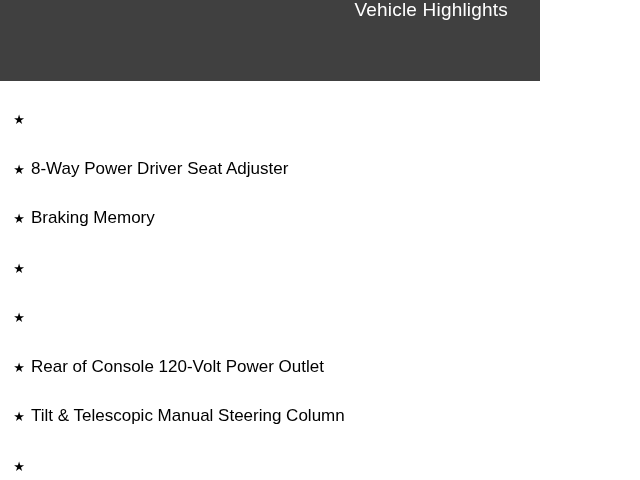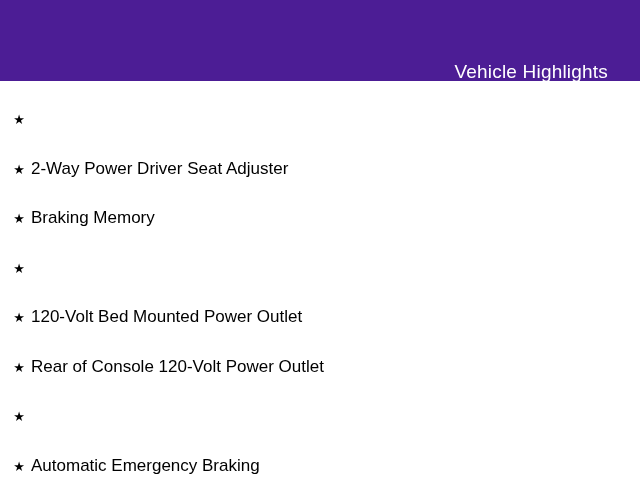--- a/index.html
+++ b/index.html
@@ -15,25 +15,25 @@
   #page {
     position: relative;
     width: 640px;
     height: 480px;
     background: #ffffff;
   }
   .header-bar {
     position: absolute;
     top: 0;
     left: 0;
-    width: 640px;
+    width: 540px;
     height: 81px;
-    background: #4c1d95;
+    background: #404040;
     display: flex;
-    align-items: flex-end;
+    align-items: flex-start;
     justify-content: flex-end;
   }
   .header-title {
     color: #ffffff;
     font-size: 19px;
     font-weight: normal;
     letter-spacing: 0.2px;
     padding-right: 32px;
     line-height: 1;
     white-space: nowrap;
@@ -85,47 +85,46 @@
 
   <div class="content">
     <ul class="feature-list">
 
       <li class="feature-item">
         <span class="bullet-icon">★</span>
       </li>
 
       <li class="feature-item">
         <span class="bullet-icon">★</span>
-        <span class="feature-label">2-Way Power Driver Seat Adjuster</span>
+        <span class="feature-label">8-Way Power Driver Seat Adjuster</span>
       </li>
 
       <li class="feature-item">
         <span class="bullet-icon">★</span>
         <span class="feature-label">Braking Memory</span>
       </li>
 
       <li class="feature-item">
         <span class="bullet-icon">★</span>
       </li>
 
       <li class="feature-item">
         <span class="bullet-icon">★</span>
-        <span class="feature-label">120-Volt Bed Mounted Power Outlet</span>
       </li>
 
       <li class="feature-item">
         <span class="bullet-icon">★</span>
         <span class="feature-label">Rear of Console 120-Volt Power Outlet</span>
       </li>
 
       <li class="feature-item">
         <span class="bullet-icon">★</span>
+        <span class="feature-label">Tilt &amp; Telescopic Manual Steering Column</span>
       </li>
 
       <li class="feature-item">
         <span class="bullet-icon">★</span>
-        <span class="feature-label">Automatic Emergency Braking</span>
       </li>
 
     </ul>
   </div>
 
 </div>
 
 </body></html>

